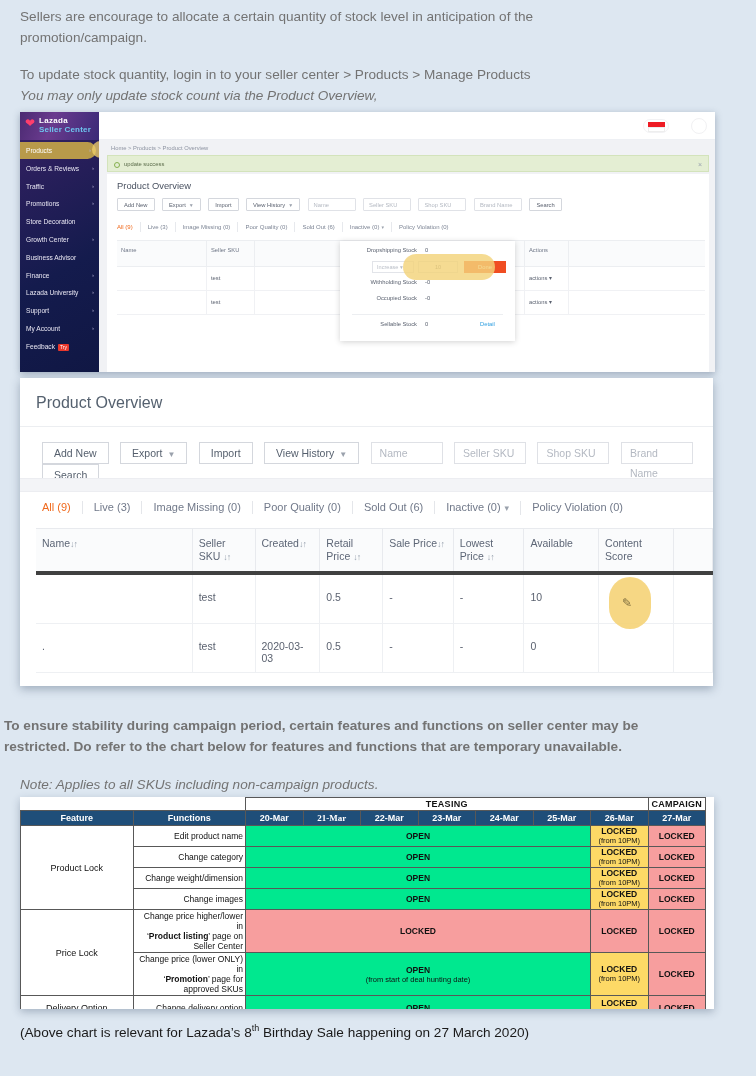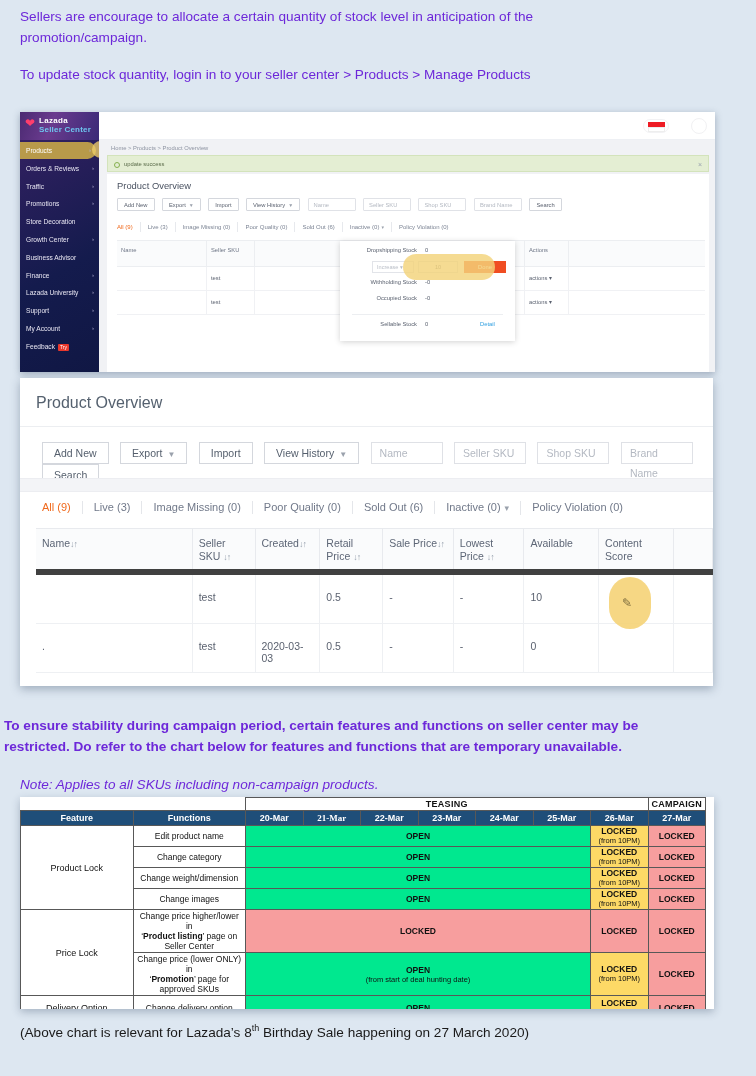--- a/index.html
+++ b/index.html
@@ -5,21 +5,21 @@
   * { box-sizing: border-box; margin: 0; padding: 0; }
   html, body {
     width: 756px; height: 1076px;
     background: #dde7f1;
     font-family: "Liberation Sans", sans-serif;
     overflow: hidden;
   }
   body { position: relative; }
 
   
-  .prose { color: #6d28d9; font-size: 13.6px; line-height: 1.55; }
+  .prose { color: #737373; font-size: 13.6px; line-height: 1.55; }
   .para-1 { position: absolute; left: 20px; top: 6px; width: 600px; }
   .para-2 { position: absolute; left: 20px; top: 64px; width: 640px; }
   .para-2 .l2 { font-style: italic; }
   .para-3 { position: absolute; left: 4px; top: 715px; width: 690px; font-weight: bold; }
   .para-4 { position: absolute; left: 20px; top: 774px; width: 690px; font-style: italic; }
   .caption { position: absolute; left: 20px; top: 1023px; width: 700px;
              font-size: 13.6px; color: #1a1a1a; }
   .caption sup { font-size: 9px; vertical-align: super; margin-top: 26px; }
 
   
@@ -152,21 +152,21 @@
      border-top:1px solid #ecedf1; border-bottom:1px solid #ecedf1; }
   #s2-tabs { position:absolute; left:22px; top:123px; right:0; height:18px; font-size:11px; }
   .s2-tab { display:inline-block; color:#71798a; padding:0 11px;
      border-right:1px solid #e4e6ea; line-height:13px; }
   .s2-tab:first-child { padding-left:0; }
   .s2-tab.act { color:#f06a1e; }
   .s2-tab.nb { border-right:0; }
   .s2-tab .cv { font-size:9px; color:#9aa1ac; margin-left:4px; }
   #s2-table { position:absolute; left:16px; top:150px; right:0; bottom:0;
      border-top:1px solid #e8eaee; }
-  .s2-hrow { display:flex; height:46px; background:#fafbfc; border-bottom:6px solid #404040; }
+  .s2-hrow { display:flex; height:46px; background:#fafbfc; border-bottom:4px solid #404040; }
   .s2-hrow > div { font-size:10.5px; color:#5d6676; padding:8px 6px;
      border-right:1px solid #e8eaee; line-height:13px; }
   .s2-row { display:flex; height:49px; border-bottom:1px solid #eef0f3; }
   .s2-row > div { font-size:10.5px; color:#5b6270; padding:16px 6px;
      border-right:1px solid #eef0f3; }
   .sort { color:#9aa3b0; font-size:9px; letter-spacing:-1px; }
   .w-name{width:160px} .w-sku{width:64px} .w-cre{width:66px} .w-ret{width:64px}
   .w-sal{width:72px} .w-low{width:72px} .w-avl{width:76px} .w-cs{width:76px} .w-last{width:40px}
   .blue { color:#1a9ad8; }
   #s2-hl { position:absolute; left:589px; top:199px; width:42px; height:52px;
@@ -177,35 +177,36 @@
   
   #chart { position:absolute; left:20px; top:797px; width:694px; height:212px;
      background:#fff; box-shadow:0 3px 8px rgba(40,60,90,.3); overflow:hidden; }
   table.ct { border-collapse:collapse; width:686px; table-layout:fixed; }
   table.ct td { border:1px solid #585858; font-size:8px; text-align:center;
      color:#111; padding:1px 2px; font-family:"Liberation Sans",sans-serif; }
   .ct .blank { border-left:1px solid #fff; border-top:1px solid #fff; background:#fff; }
   .ct .phase { font-weight:bold; font-size:9px; background:#fff; letter-spacing:.3px; }
   .ct .hd { background:#1f4e79; color:#fff; font-weight:bold; font-size:9px; height:15px; }
   .ct .feat { font-size:9px; height:25px; }
-  .ct .fn { font-size:8.5px; }
+  .ct .fn { font-size:8.5px;text-align:right; }
   .ct .open { background:#00e88f; font-weight:bold; font-size:8.5px; }
   .ct .open .sub { font-weight:normal; font-size:7.5px; display:block; }
   .ct .locked { background:#f79e9e; font-weight:bold; font-size:8.5px; }
   .ct .lky { background:#fdd966; font-weight:bold; font-size:8.5px; line-height:9px; }
   .ct .lky .sub { font-weight:normal; font-size:7.5px; display:block; }
   .ct .bd { font-weight:bold; }
 </style>
 </head>
 <body>
 
 <div class="prose para-1">Sellers are encourage to allocate a certain quantity of stock level in anticipation of the promotion/campaign.</div>
 
 <div class="prose para-2">
   <div class="l1">To update stock quantity, login in to your seller center &gt; Products &gt; Manage Products</div>
+  <div class="l2">You may only update stock count via the Product Overview,</div>
 </div>
 
 <div id="shot1">
 
   <div id="s1-nav">
     <div id="s1-logo">
       <span class="heart">❤</span>
       <span class="lz">Lazada</span>
       <span class="sc">Seller Center</span>
     </div>

